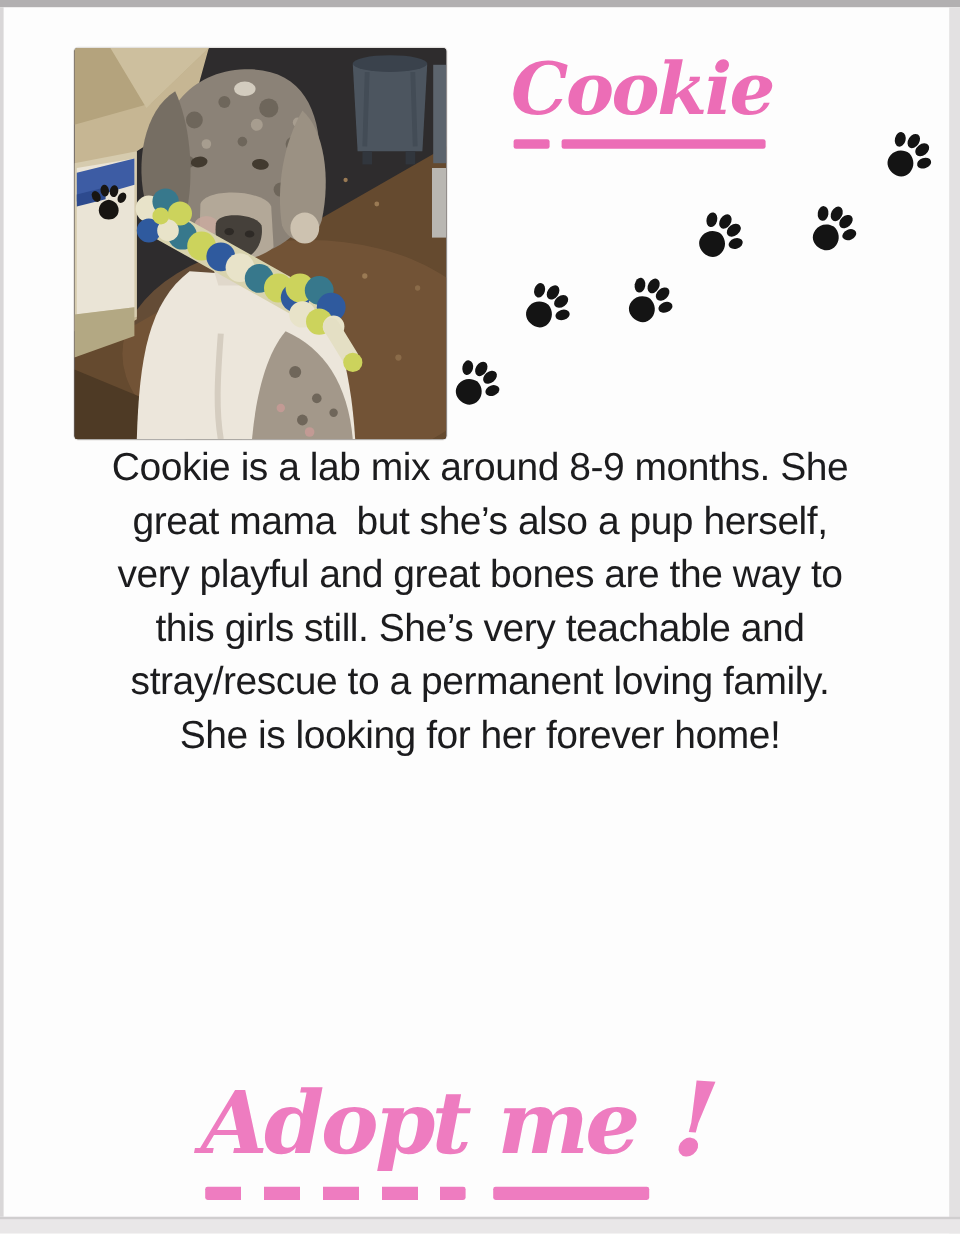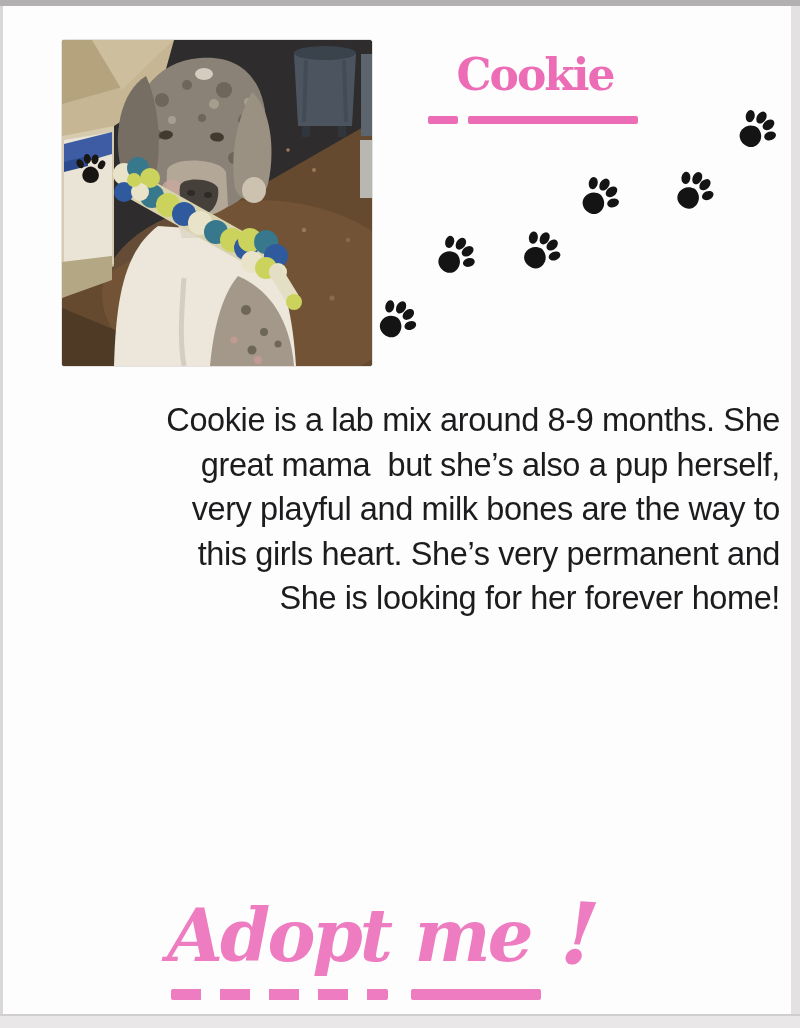--- a/index.html
+++ b/index.html
@@ -19,38 +19,38 @@
   .photo{
     position:absolute;left:62px;top:40px;width:310px;height:326px;
     border-radius:3px;overflow:hidden;background:#2e2c2d;
     box-shadow:0 0 0 1px #e4e2e0;
   }
   .photo svg{display:block;width:100%;height:100%;}
 
   
   .title-wrap{position:absolute;left:385px;top:34px;width:300px;height:110px;text-align:center;}
   .title-text{
-    font-family:"DejaVu Serif", serif;font-weight:700;
-    font-size:44px;line-height:82px;color:#ec6db6;letter-spacing:-2px;
+    font-family:"DejaVu Serif", serif;font-style:italic;font-weight:700;
+    font-size:60px;line-height:82px;color:#ec6db6;letter-spacing:-2px;
   }
   .title-underline{position:absolute;left:0;top:82px;width:300px;height:8px;}
   .title-underline .u-short{position:absolute;left:43px;width:30px;height:8px;background:#ec6db6;border-radius:2px;}
   .title-underline .u-long{position:absolute;left:83px;width:170px;height:8px;background:#ec6db6;border-radius:2px;}
 
   
   .paw{position:absolute;width:46px;height:46px;fill:#141414;}
   .paw-1{left:374px;top:296px;transform:rotate(40deg);}
   .paw-2{left:433px;top:232px;transform:rotate(44deg);}
   .paw-3{left:518px;top:227px;transform:rotate(38deg);}
   .paw-4{left:577px;top:173px;transform:rotate(42deg);}
   .paw-5{left:671px;top:167px;transform:rotate(36deg);}
   .paw-6{left:734px;top:106px;transform:rotate(42deg);}
 
   
-  .description{position:absolute;left:20px;top:398px;width:760px;text-align:right;}
+  .description{position:absolute;left:20px;top:367px;width:760px;text-align:center;}
   .desc-line{
     height:44.6px;line-height:44.6px;font-size:32.5px;color:#1c1c1e;
     letter-spacing:-0.4px;white-space:pre-wrap;
   }
 
   
   .cta{position:absolute;left:0;top:886px;width:766px;text-align:center;color:#ee7cc0;}
   .cta-word{
     position:relative;display:inline-block;
     font-family:"DejaVu Serif", serif;font-style:italic;font-weight:700;
@@ -220,22 +220,23 @@
         <use href="#paw"></use>
       </svg>
     <svg class="paw paw-6">
         <use href="#paw"></use>
       </svg>
   </div>
 
   <div class="description">
     <div class="desc-line">Cookie is a lab mix around 8-9 months. She</div>
     <div class="desc-line">great mama  but she’s also a pup herself,</div>
-    <div class="desc-line">very playful and milk bones are the way to</div>
-    <div class="desc-line">this girls heart. She’s very permanent and</div>
+    <div class="desc-line">very playful and great bones are the way to</div>
+    <div class="desc-line">this girls still. She’s very teachable and</div>
+    <div class="desc-line">stray/rescue to a permanent loving family.</div>
     <div class="desc-line">She is looking for her forever home!</div>
   </div>
 
   <div class="cta">
     <span class="cta-word cta-adopt">Adopt</span>
     <span class="cta-word cta-me">me</span>
     <span class="cta-bang">!</span>
   </div>
 
 </div>

